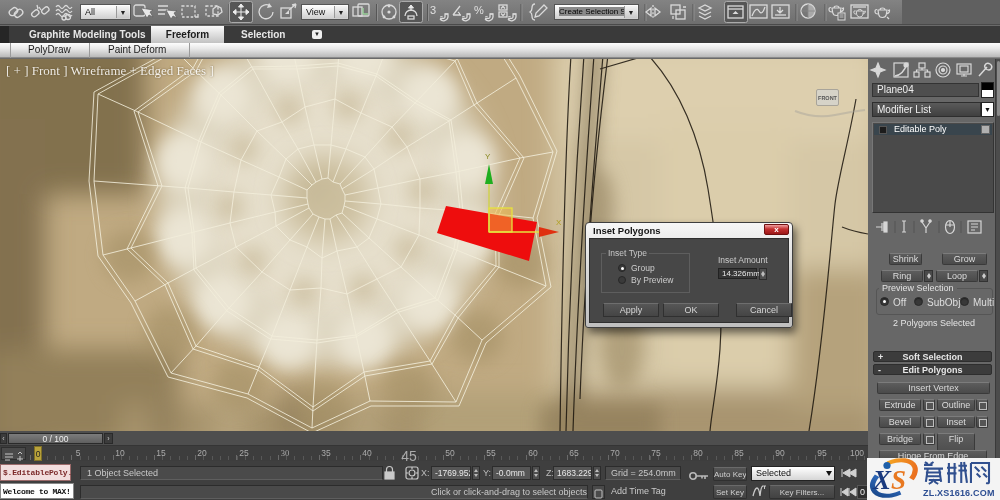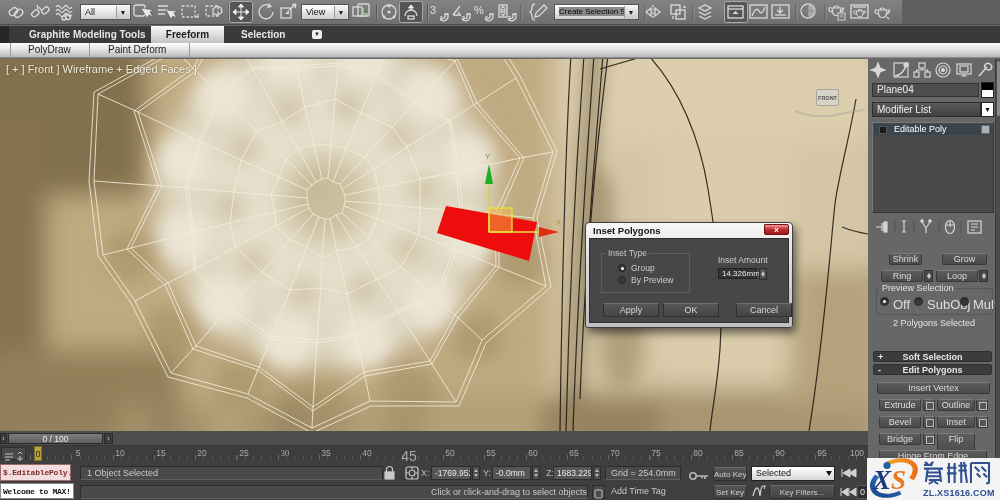--- a/index.html
+++ b/index.html
@@ -17,30 +17,30 @@
 #tabbar .dk{position:absolute;left:0;top:0;width:9px;height:17px;background:#262626;}
 .tabtxt{position:absolute;top:3px;font-size:10px;font-weight:bold;color:#e8e8e8;}
 #activetab{position:absolute;left:151px;top:0;width:73px;height:17px;background:linear-gradient(#fafafa,#c2c2c2);color:#1c1c1c;font-size:10px;font-weight:bold;text-align:center;line-height:17px;}
 #tabpill{position:absolute;left:312px;top:4px;width:10px;height:9px;background:#f0f0f0;border-radius:2px;color:#222;font-size:6px;line-height:9px;text-align:center;}
 
 #ribrow{left:0;top:43px;width:1000px;height:15px;background:linear-gradient(#fdfdfd 0%,#e8e8e8 40%,#b9b9b9 100%);border-bottom:1px solid #8a8a8a;}
 #ribrow .lbl{position:absolute;top:1px;font-size:10px;color:#1a1a1a;}
 #ribrow .vsep{position:absolute;top:0;width:1px;height:15px;background:#9a9a9a;}
 
 #viewport{left:0;top:59px;width:868px;height:372px;background:#c8b48e;overflow:hidden;}
-#vplabel{left:6px;top:4px;color:#fff;font-size:11px;opacity:.8;text-shadow:0 0 2px rgba(80,60,20,.9);opacity:.85;}
+#vplabel{left:6px;top:4px;color:#fff;font-size:13px;opacity:.8;text-shadow:0 0 2px rgba(80,60,20,.9);opacity:.85;font-family:Liberation Serif, serif;}
 #frontbox{left:816px;top:30px;width:23px;height:17px;background:#d6d3c8;border:1px solid #a8a49a;border-radius:2px;color:#555;font-size:5.5px;text-align:center;line-height:16px;font-weight:bold;}
 
 #rpanel{left:868px;top:59px;width:132px;height:441px;background:#676767;}
 .pbtn{position:absolute;background:linear-gradient(#5d5d5d,#4a4a4a);border:1px solid #3a3a3a;border-top-color:#7c7c7c;border-radius:2px;color:#dcdcdc;font-size:9px;text-align:center;}
 .rollout{position:absolute;left:5px;width:119px;height:11px;background:#3c3c3c;border:1px solid #2e2e2e;border-radius:2px;color:#e6e6e6;font-size:9px;font-weight:bold;text-align:center;line-height:10px;}
 .rollout .pm{position:absolute;left:4px;top:0;font-weight:bold;}
 .radio{position:absolute;width:9px;height:9px;border-radius:50%;background:#383838;border:1px solid #2a2a2a;box-shadow:inset 0 1px 1px #222;}
 .radio.on:after{content:"";position:absolute;left:2px;top:2px;width:3px;height:3px;border-radius:50%;background:#fff;}
-.rlbl{position:absolute;font-size:13px;color:#dedede;}
+.rlbl{position:absolute;font-size:10px;color:#dedede;}
 .sqbtn{position:absolute;width:12px;height:12px;background:linear-gradient(#5d5d5d,#474747);border:1px solid #383838;border-top-color:#7c7c7c;border-radius:2px;}
 .sqbtn:after{content:"";position:absolute;left:2px;top:2px;width:6px;height:6px;border:1px solid #bdbdbd;background:#555;}
 
 #tslider{left:0;top:431px;width:868px;height:15px;background:#4e4e4e;border-bottom:1px solid #353535;}
 #ruler{left:0;top:446px;width:868px;height:15px;background:#3d3d3d;}
 #statusbar{left:0;top:461px;width:868px;height:39px;background:#3f3f3f;}
 .sfield{position:absolute;background:#4a4a4a;border:1px solid #2c2c2c;border-bottom-color:#5e5e5e;color:#c9c9c9;font-size:9px;}
 .sbtn{position:absolute;background:linear-gradient(#545454,#424242);border:1px solid #303030;border-top-color:#6a6a6a;border-radius:2px;color:#cfcfcf;font-size:8px;text-align:center;white-space:nowrap;overflow:hidden;}
 .spin{position:absolute;width:8px;background:#4e4e4e;border:1px solid #2c2c2c;}
 .spin:before{content:"";position:absolute;left:1px;top:2px;border-left:2.5px solid transparent;border-right:2.5px solid transparent;border-bottom:3px solid #bbb;}

